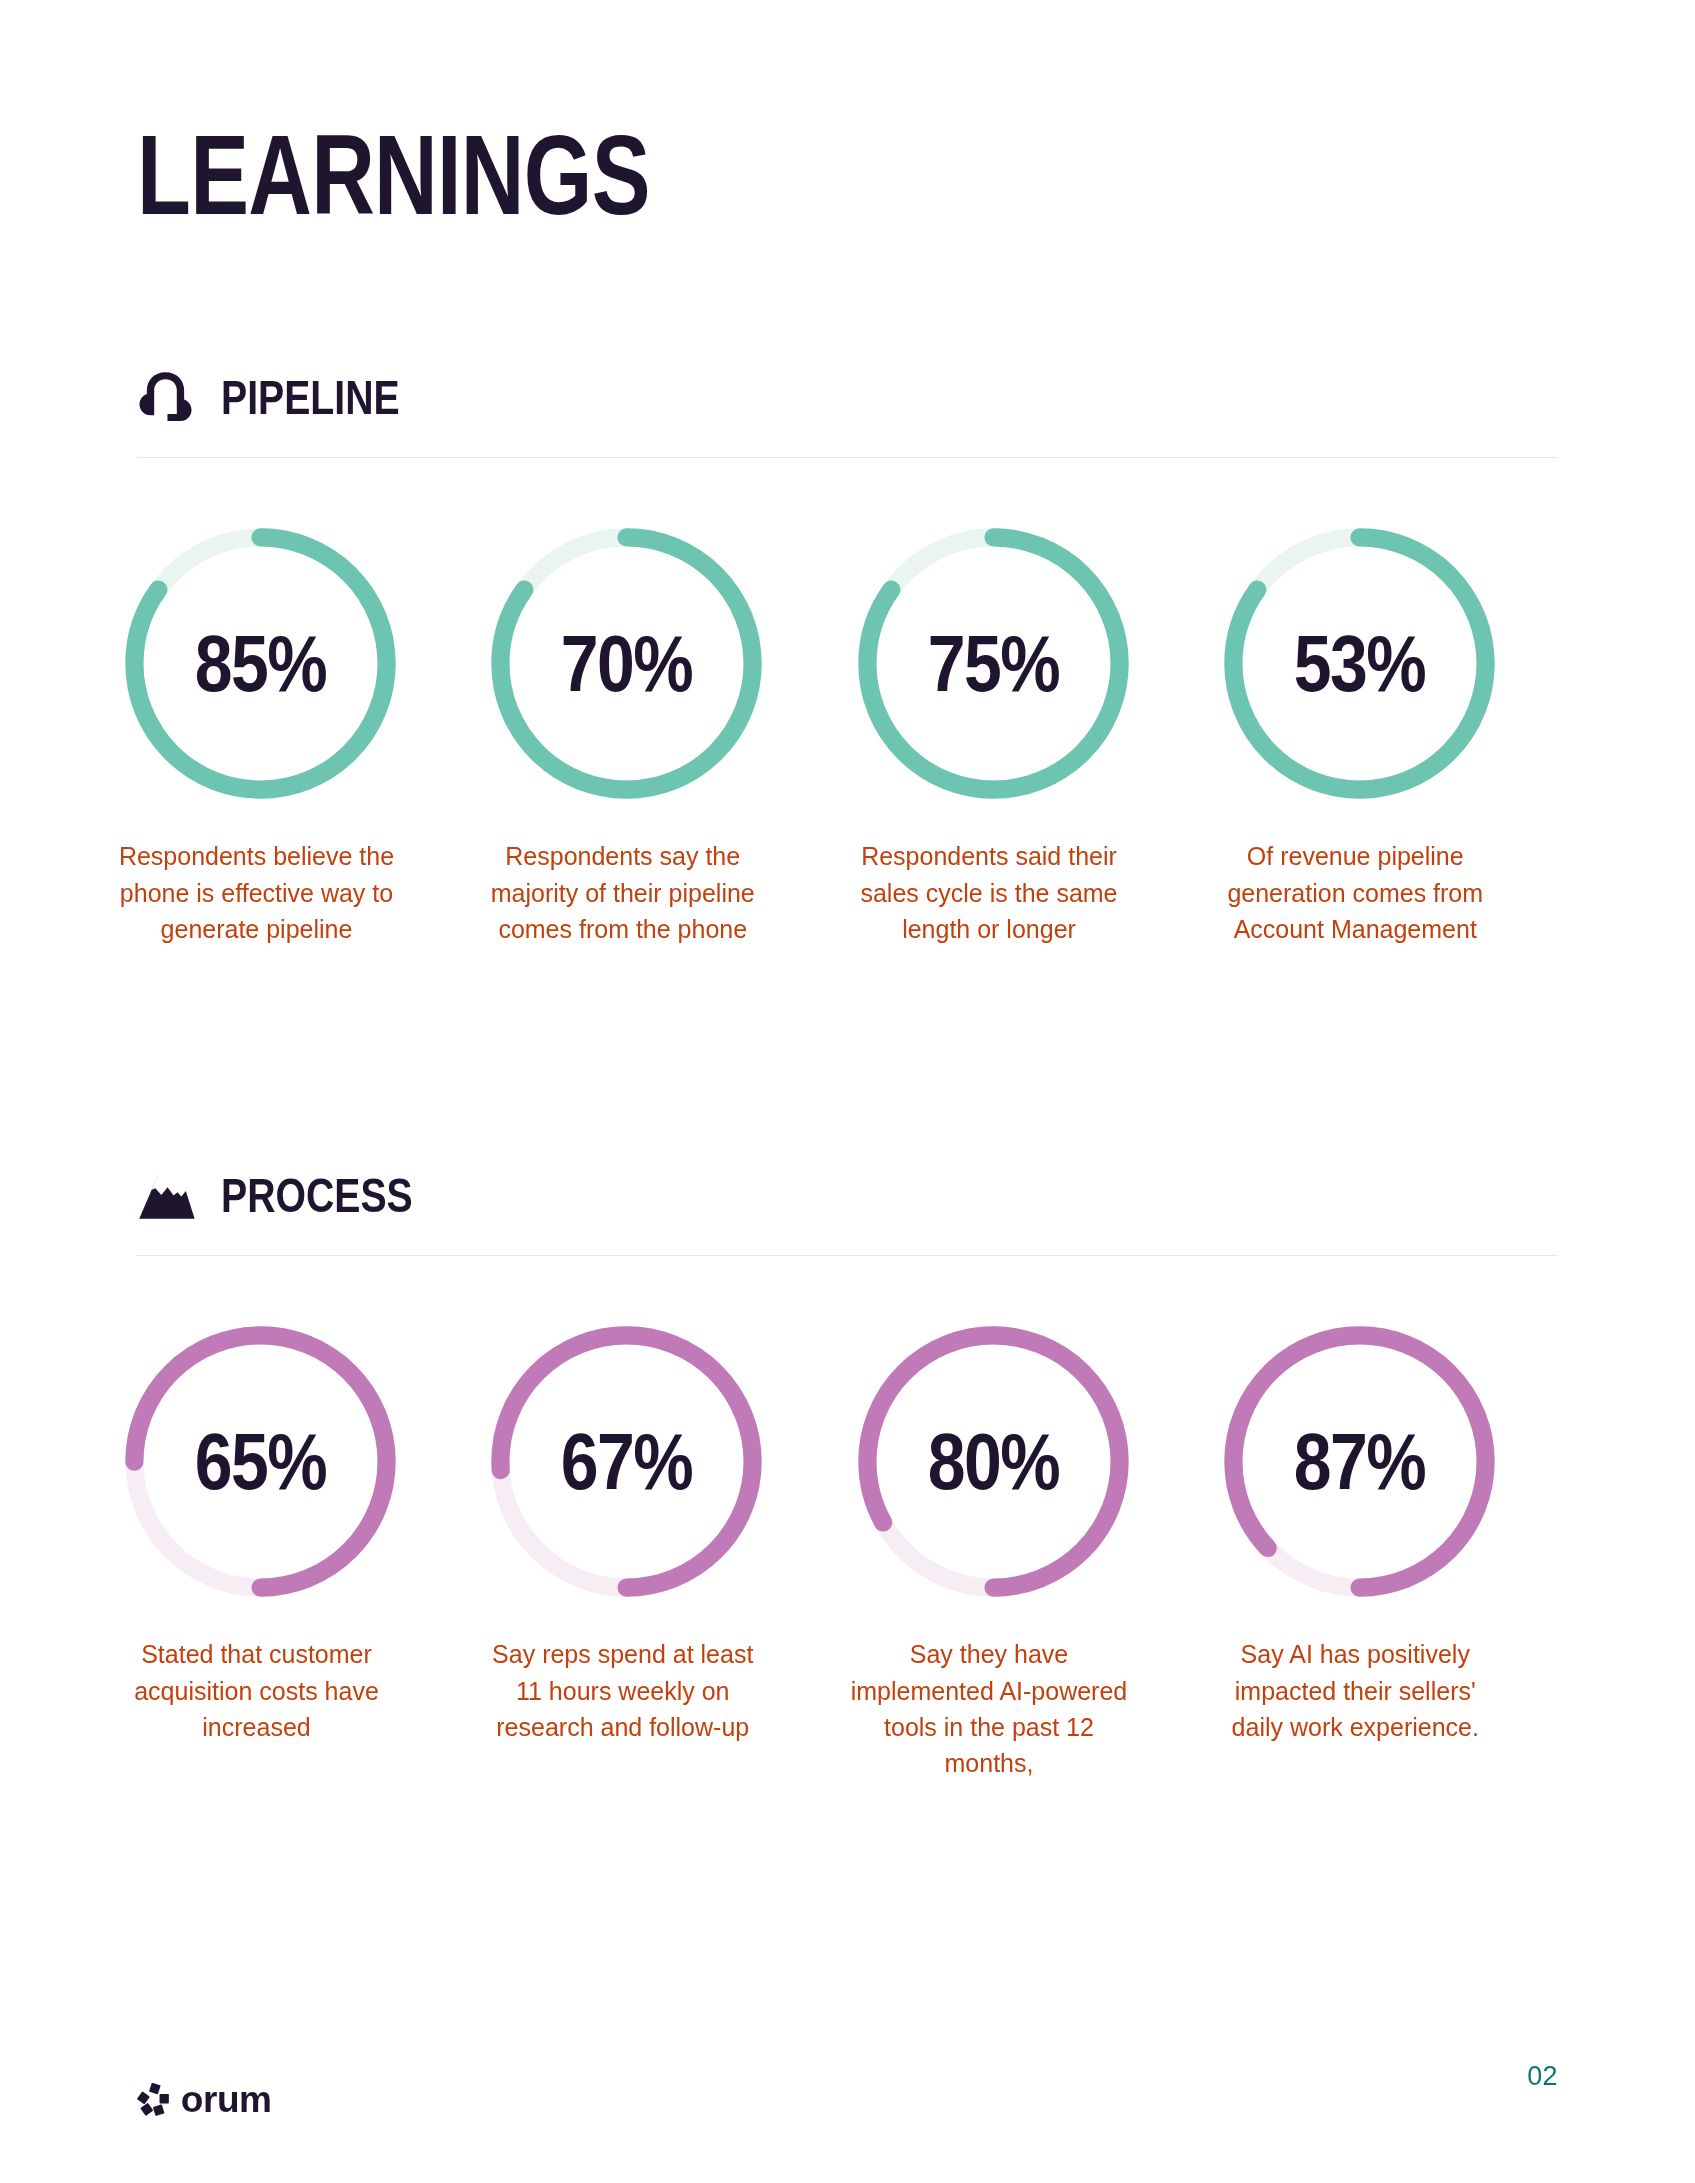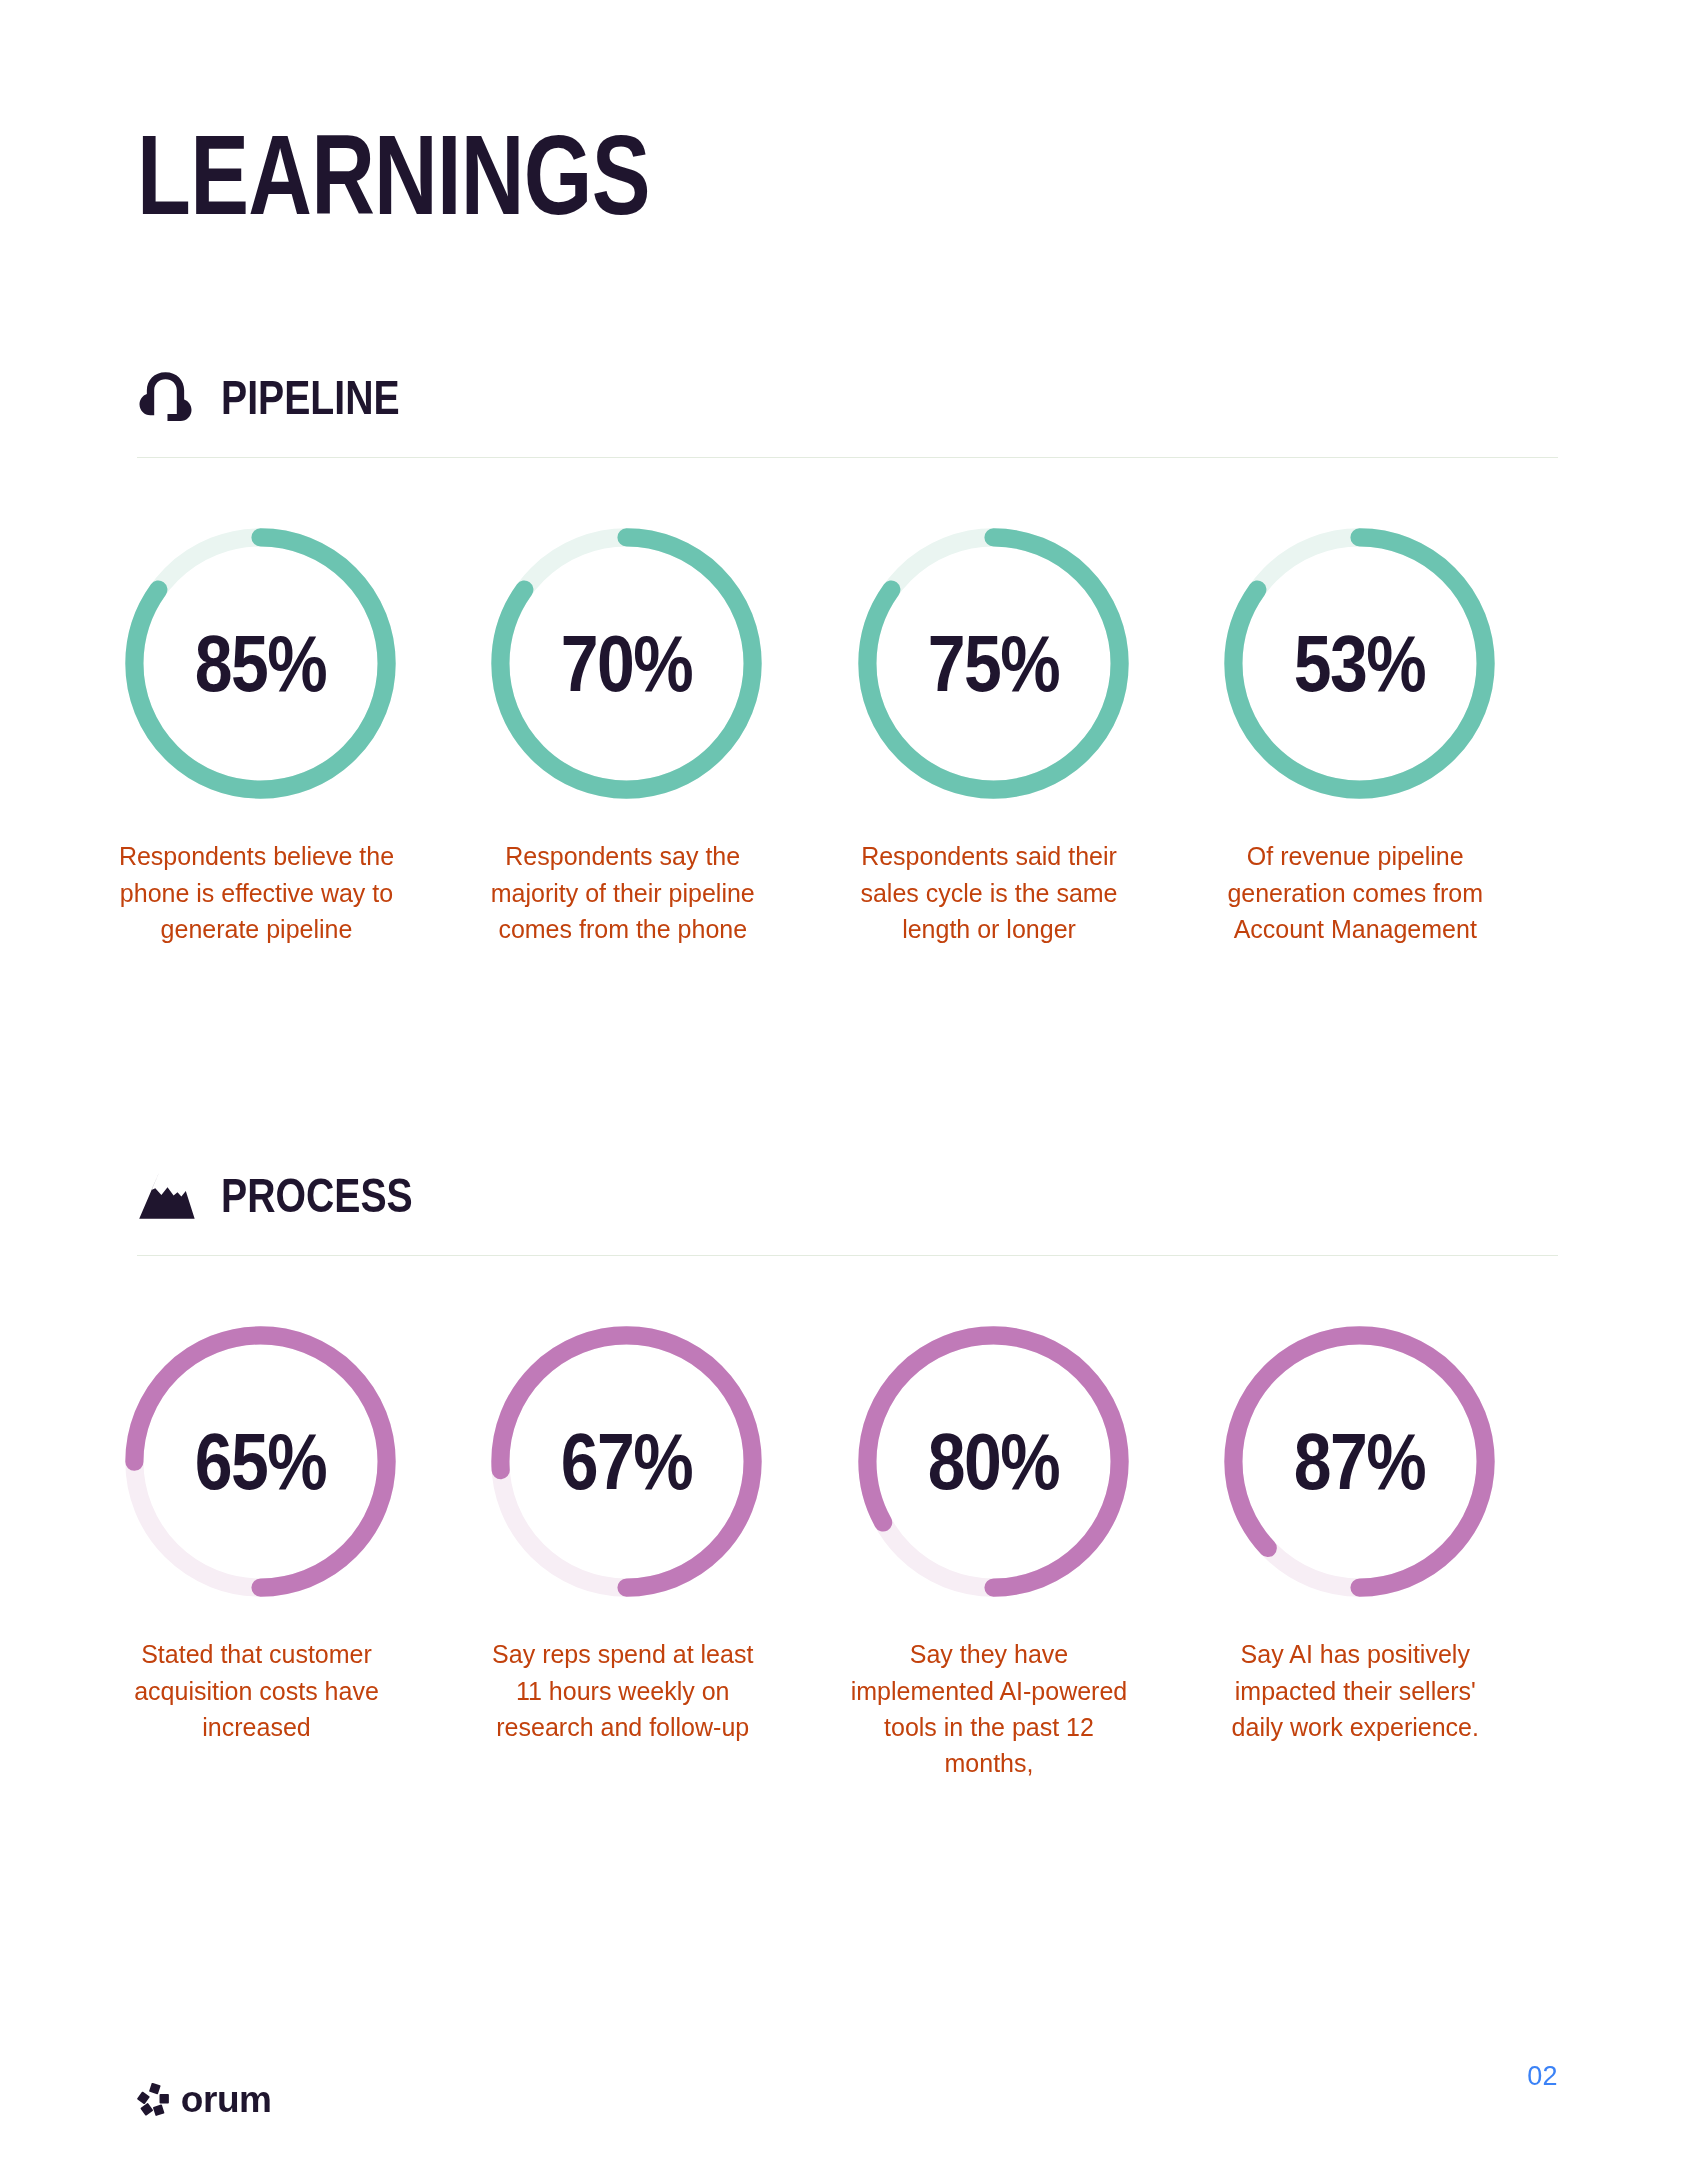--- a/index.html
+++ b/index.html
@@ -146,21 +146,21 @@
   .brand-name {
     font-size: 37px;
     font-weight: 700;
     letter-spacing: -0.4px;
     color: #1f152e;
     line-height: 1;
   }
   .page-number {
     font-size: 27px;
     font-weight: 400;
-    color: #3b82f6;
+    color: #0f766e;
     letter-spacing: 0.4px;
   }
 </style>
 </head>
 <body>
 
 <div class="page">
 
   <h1 class="page-title">LEARNINGS</h1>
 

